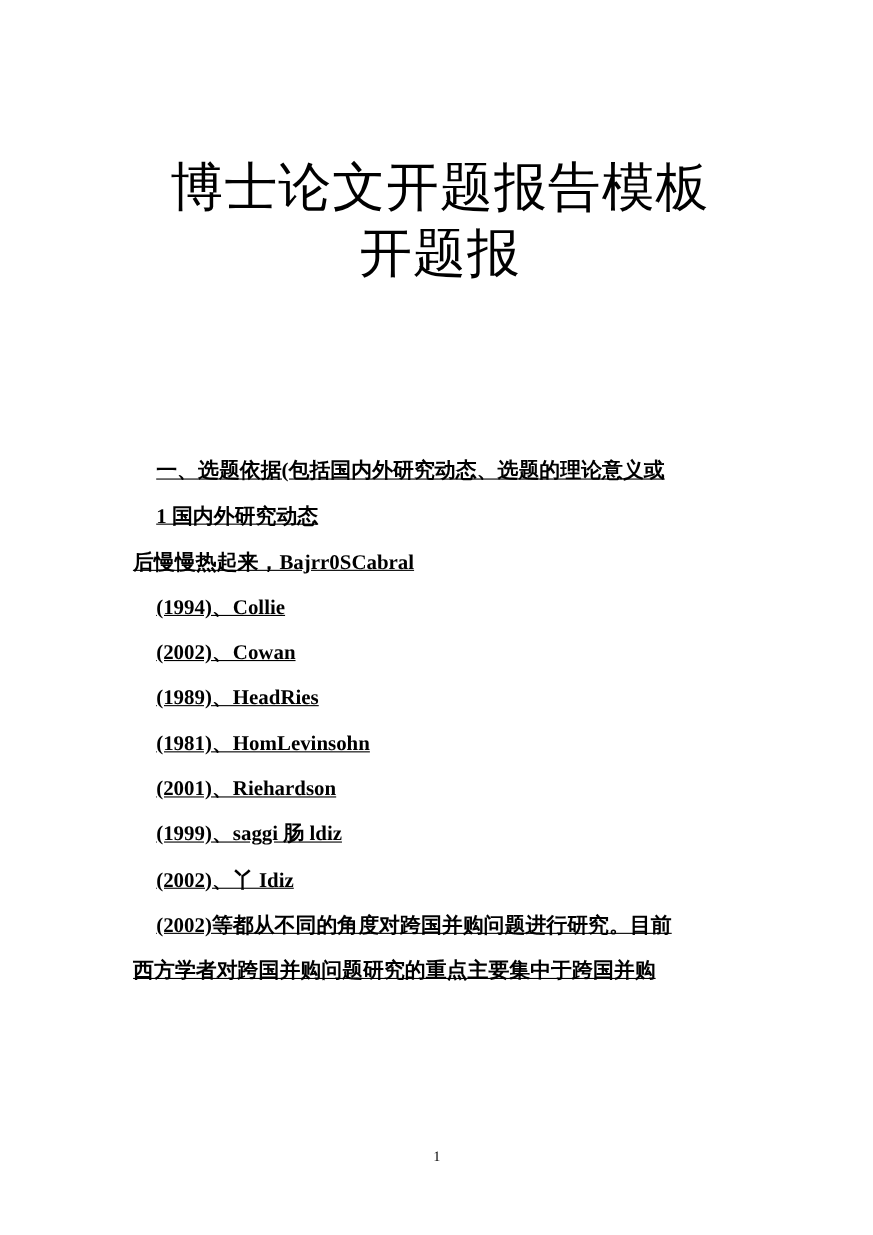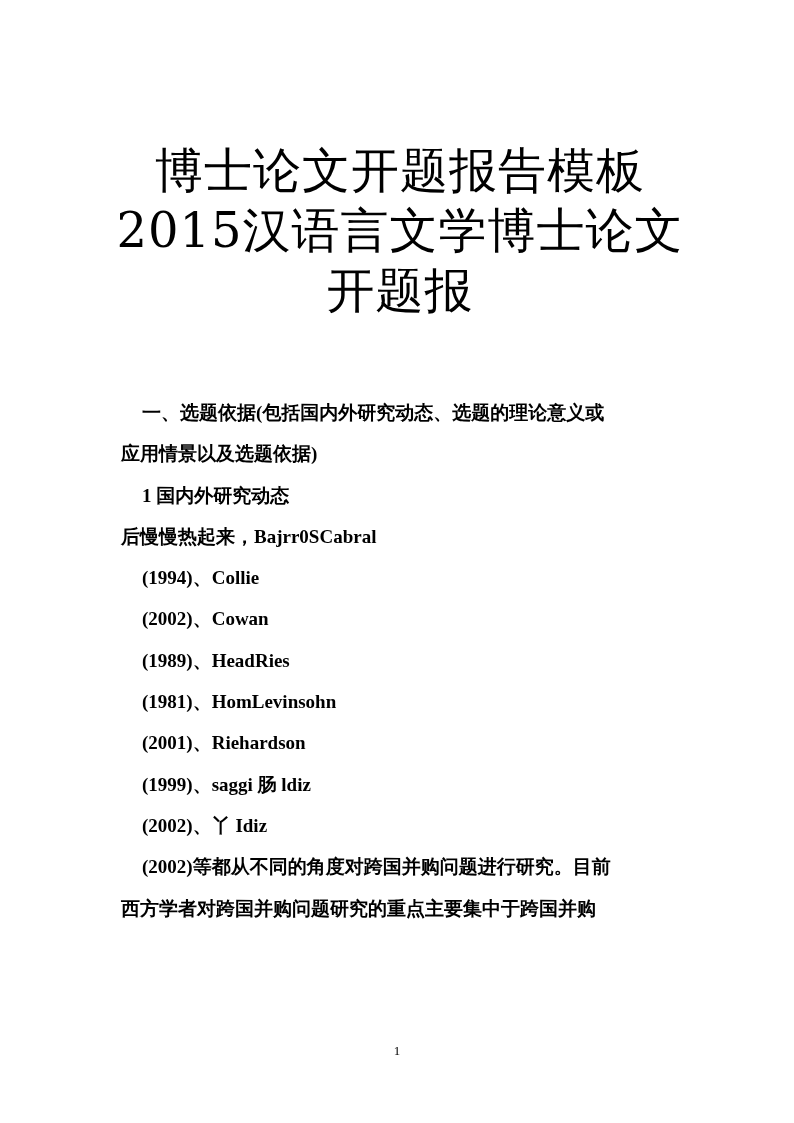--- a/index.html
+++ b/index.html
@@ -35,22 +35,23 @@
     letter-spacing: 1px;
     margin: 0;
   }
   .title .tline {
     display: block;
     white-space: nowrap;
   }
   .body {
     position: absolute;
     left: 121px;
-    top: 392px;
+    top: 408px;
     width: 545px;
+    text-decoration: underline;
   }
   .p {
     font-family: "Liberation Serif", "DejaVu Serif", serif;
     font-weight: bold;
     font-size: 19px;
     line-height: 41.3px;
     height: 41.3px;
     white-space: nowrap;
     margin: 0;
   }
@@ -65,27 +66,25 @@
     font-size: 13px;
   }
 </style>
 </head>
 <body>
 
 <div class="page">
 
   <h1 class="title">
     <span class="tline">博士论文开题报告模板</span>
-    <span class="tline">2015汉语言文学博士论文</span>
     <span class="tline">开题报</span>
   </h1>
 
   <div class="body">
     <div class="p indent">一、选题依据(包括国内外研究动态、选题的理论意义或</div>
-    <div class="p">应用情景以及选题依据)</div>
     <div class="p indent">1  国内外研究动态</div>
     <div class="p">后慢慢热起来，Bajrr0SCabral</div>
 
     <div>
       <div class="p indent">(1994)、Collie</div>
       <div class="p indent">(2002)、Cowan</div>
       <div class="p indent">(1989)、HeadRies</div>
       <div class="p indent">(1981)、HomLevinsohn</div>
       <div class="p indent">(2001)、Riehardson</div>
       <div class="p indent">(1999)、saggi 肠 ldiz</div>

